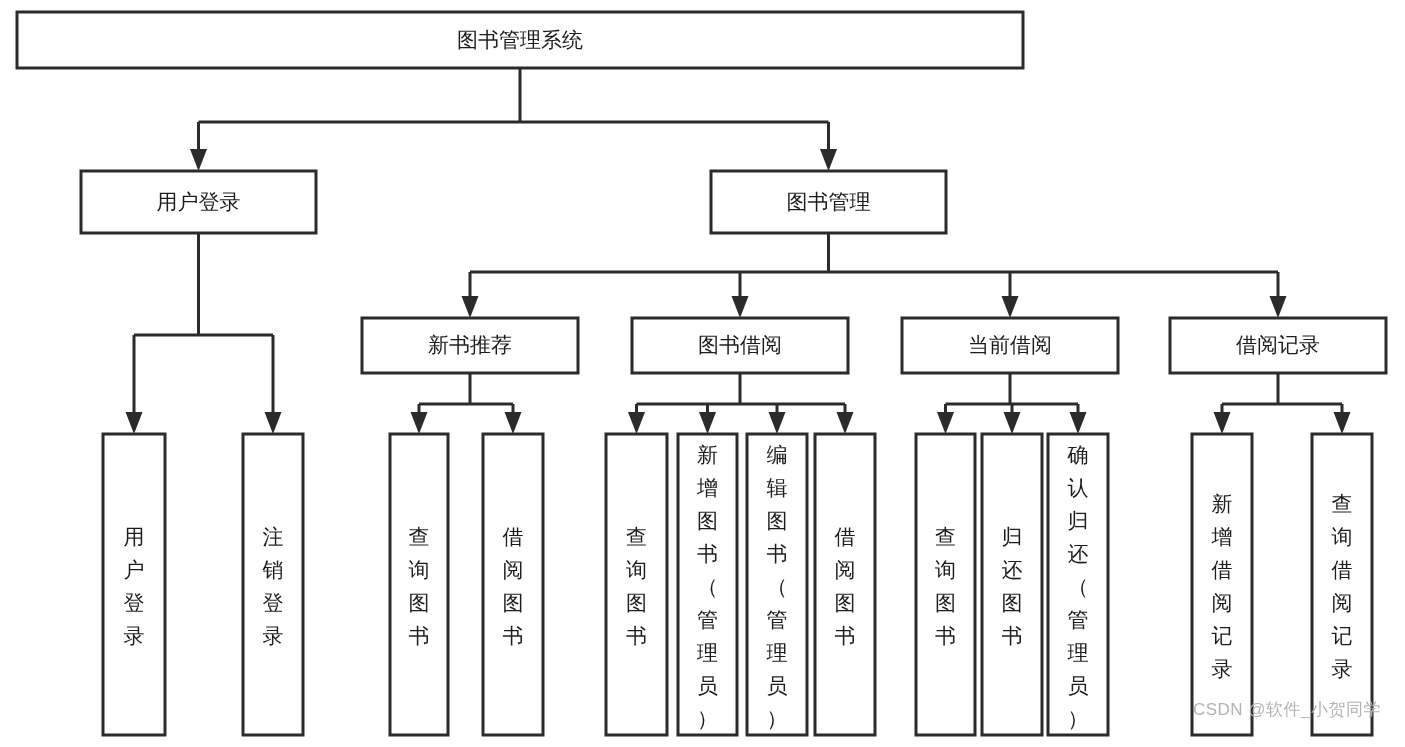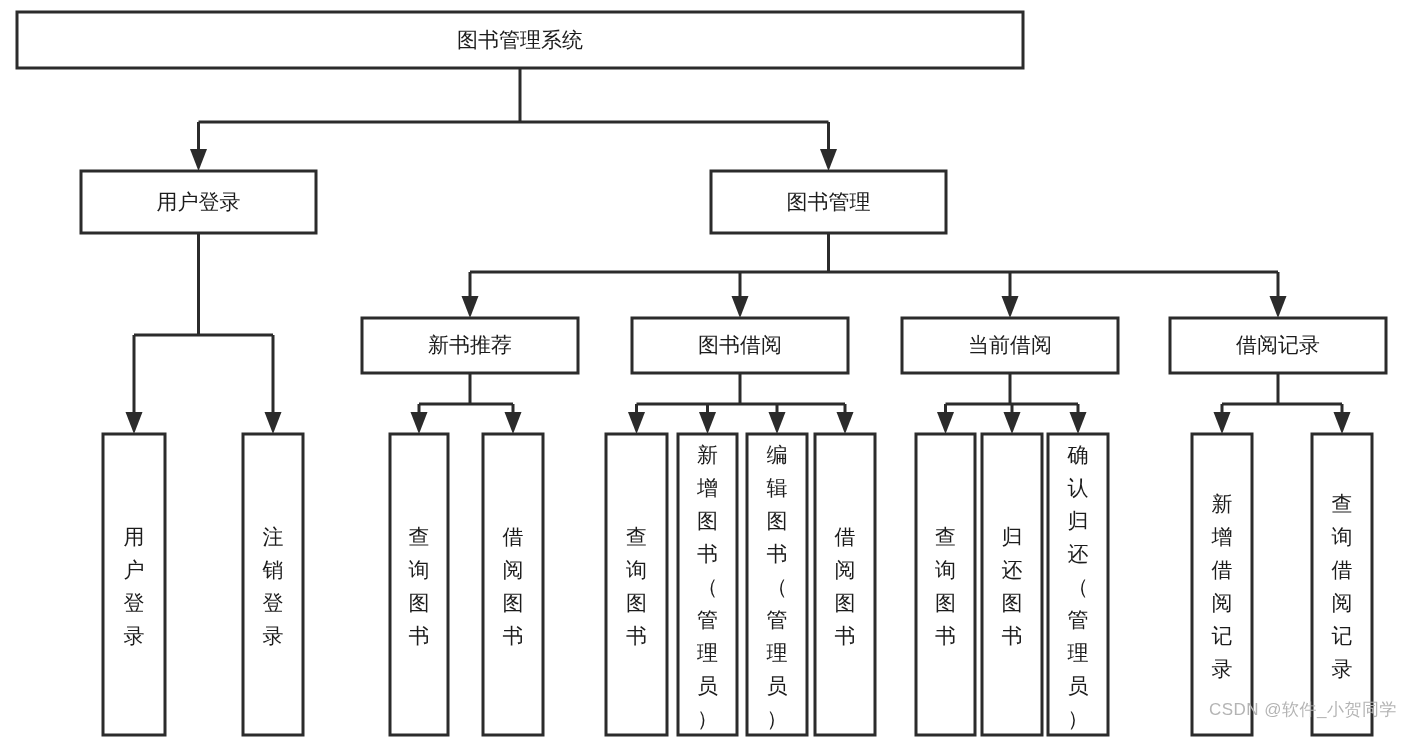--- a/index.html
+++ b/index.html
@@ -49,21 +49,21 @@
     dominant-baseline: middle;
   }
   .node-label-v {
     font-family: "Liberation Sans", "DejaVu Sans", sans-serif;
     font-size: 21px;
     fill: #1c1c1c;
     text-anchor: middle;
   }
   .watermark {
     position: absolute;
-    right: 8px;
+    right: 24px;
     bottom: 3px;
     font-family: "Liberation Sans", "DejaVu Sans", sans-serif;
     font-size: 17px;
     color: #b4b4b4;
     white-space: nowrap;
     letter-spacing: 0.5px;
   }
 </style>
 </head>
 <body>

